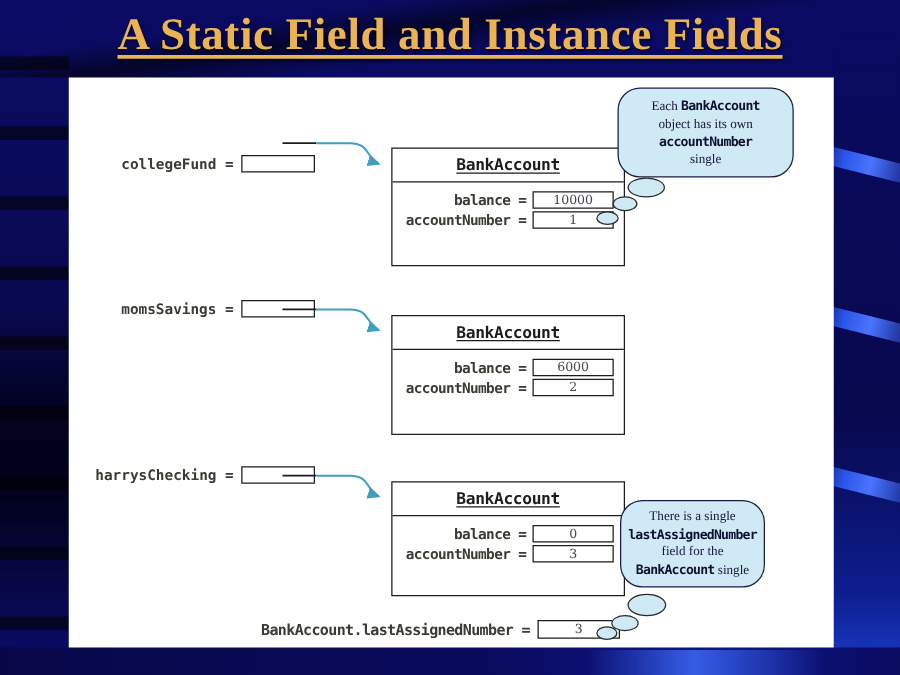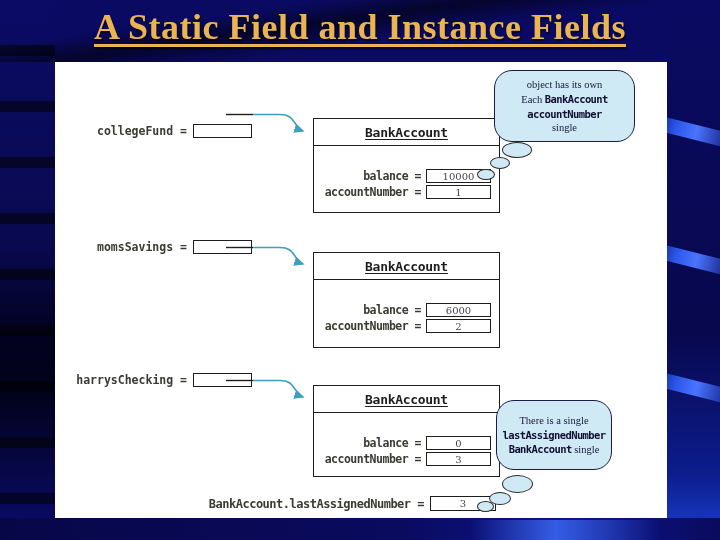--- a/index.html
+++ b/index.html
@@ -35,21 +35,21 @@
   
   .var-row{position:absolute;left:60px;width:192px;display:flex;justify-content:flex-end;align-items:center;gap:6px;}
   .var-label{font-family:"DejaVu Sans Mono",monospace;font-weight:bold;font-size:11.5px;color:#3b3b33;white-space:nowrap;}
   .var-box{width:57px;height:12px;border:1.6px solid #1d1d1d;background:#fff;flex:none;}
 
   
   .object{position:absolute;left:313px;width:187px;border:1.2px solid #1d1d1d;background:#fff;box-sizing:border-box;z-index:4;}
   .obj-header{height:26px;border-bottom:1.2px solid #1d1d1d;display:flex;align-items:center;justify-content:center;}
   .obj-title{font-family:"DejaVu Sans Mono",monospace;font-weight:bold;font-size:13px;color:#1d1d1d;
     text-decoration:underline;text-underline-offset:2px;letter-spacing:-0.3px;}
-  .field-row{position:absolute;left:0;right:8px;display:flex;justify-content:flex-end;align-items:center;gap:5px;margin-top:16px;}
+  .field-row{position:absolute;left:0;right:8px;display:flex;justify-content:flex-end;align-items:center;gap:5px;}
   .field-label{font-family:"DejaVu Sans Mono",monospace;font-weight:bold;font-size:11.5px;color:#3b3b33;
     letter-spacing:-0.5px;white-space:nowrap;}
   .field-box{width:63px;height:12px;border:1.1px solid #1d1d1d;background:#fff;flex:none;
     display:flex;align-items:center;justify-content:center;
     font-family:"DejaVu Serif",serif;font-size:10px;color:#44444f;}
 
   
   .callout{position:absolute;border:1.4px solid #1c1c44;background:#cfe9f5;border-radius:18px;
     display:flex;flex-direction:column;justify-content:center;text-align:center;z-index:6;
     font-family:"Liberation Serif",serif;font-size:10.5px;color:#16163a;line-height:14px;padding:4px 4px;box-sizing:border-box;}
@@ -158,32 +158,33 @@
     </defs>
     <path d="M226,114.5 H253" stroke="#1d1d1d" stroke-width="1.4" fill="none"></path>
     <path d="M226,247.5 H253" stroke="#1d1d1d" stroke-width="1.4" fill="none"></path>
     <path d="M226,380.5 H253" stroke="#1d1d1d" stroke-width="1.4" fill="none"></path>
     <path d="M253,114.5 L280,114.5 C290,114.5 292,119 295,123 C298,128 300,130 303,131" stroke="#3f9fc0" stroke-width="1.6" fill="none" marker-end="url(#arr)"></path>
     <path d="M253,247.5 L280,247.5 C290,247.5 292,252 295,256 C298,261 300,263 303,264" stroke="#3f9fc0" stroke-width="1.6" fill="none" marker-end="url(#arr)"></path>
     <path d="M253,380.5 L280,380.5 C290,380.5 292,385 295,389 C298,394 300,396 303,397" stroke="#3f9fc0" stroke-width="1.6" fill="none" marker-end="url(#arr)"></path>
   </svg>
 
   <div class="callout" style="left:494px;top:70px;width:141px;height:72px">
+    <div><span>Each </span><span class="code">BankAccount</span></div>
     <div>object has its own</div>
-    <div><span>Each </span><span class="code">BankAccount</span></div>
     <div class="code">accountNumber</div>
     <div>single</div>
   </div>
   <div class="bubble" style="left:502px;top:142px;width:28px;height:14px"></div>
   <div class="bubble" style="left:490px;top:157px;width:18px;height:10px"></div>
   <div class="bubble" style="left:477px;top:169px;width:16px;height:9px"></div>
 
   <div class="callout" style="left:496px;top:400px;width:116px;height:70px">
     <div>There is a single</div>
     <div class="code">lastAssignedNumber</div>
+    <div>field for the</div>
     <div><span class="code">BankAccount</span><span> single</span></div>
   </div>
   <div class="bubble" style="left:502px;top:475px;width:29px;height:16px"></div>
   <div class="bubble" style="left:489px;top:492px;width:20px;height:11px"></div>
   <div class="bubble" style="left:477px;top:501px;width:15px;height:9px"></div>
 
   <div class="static-row">
     <span class="static-label">BankAccount.lastAssignedNumber =</span>
     <span class="static-box">
         <span>3</span>

